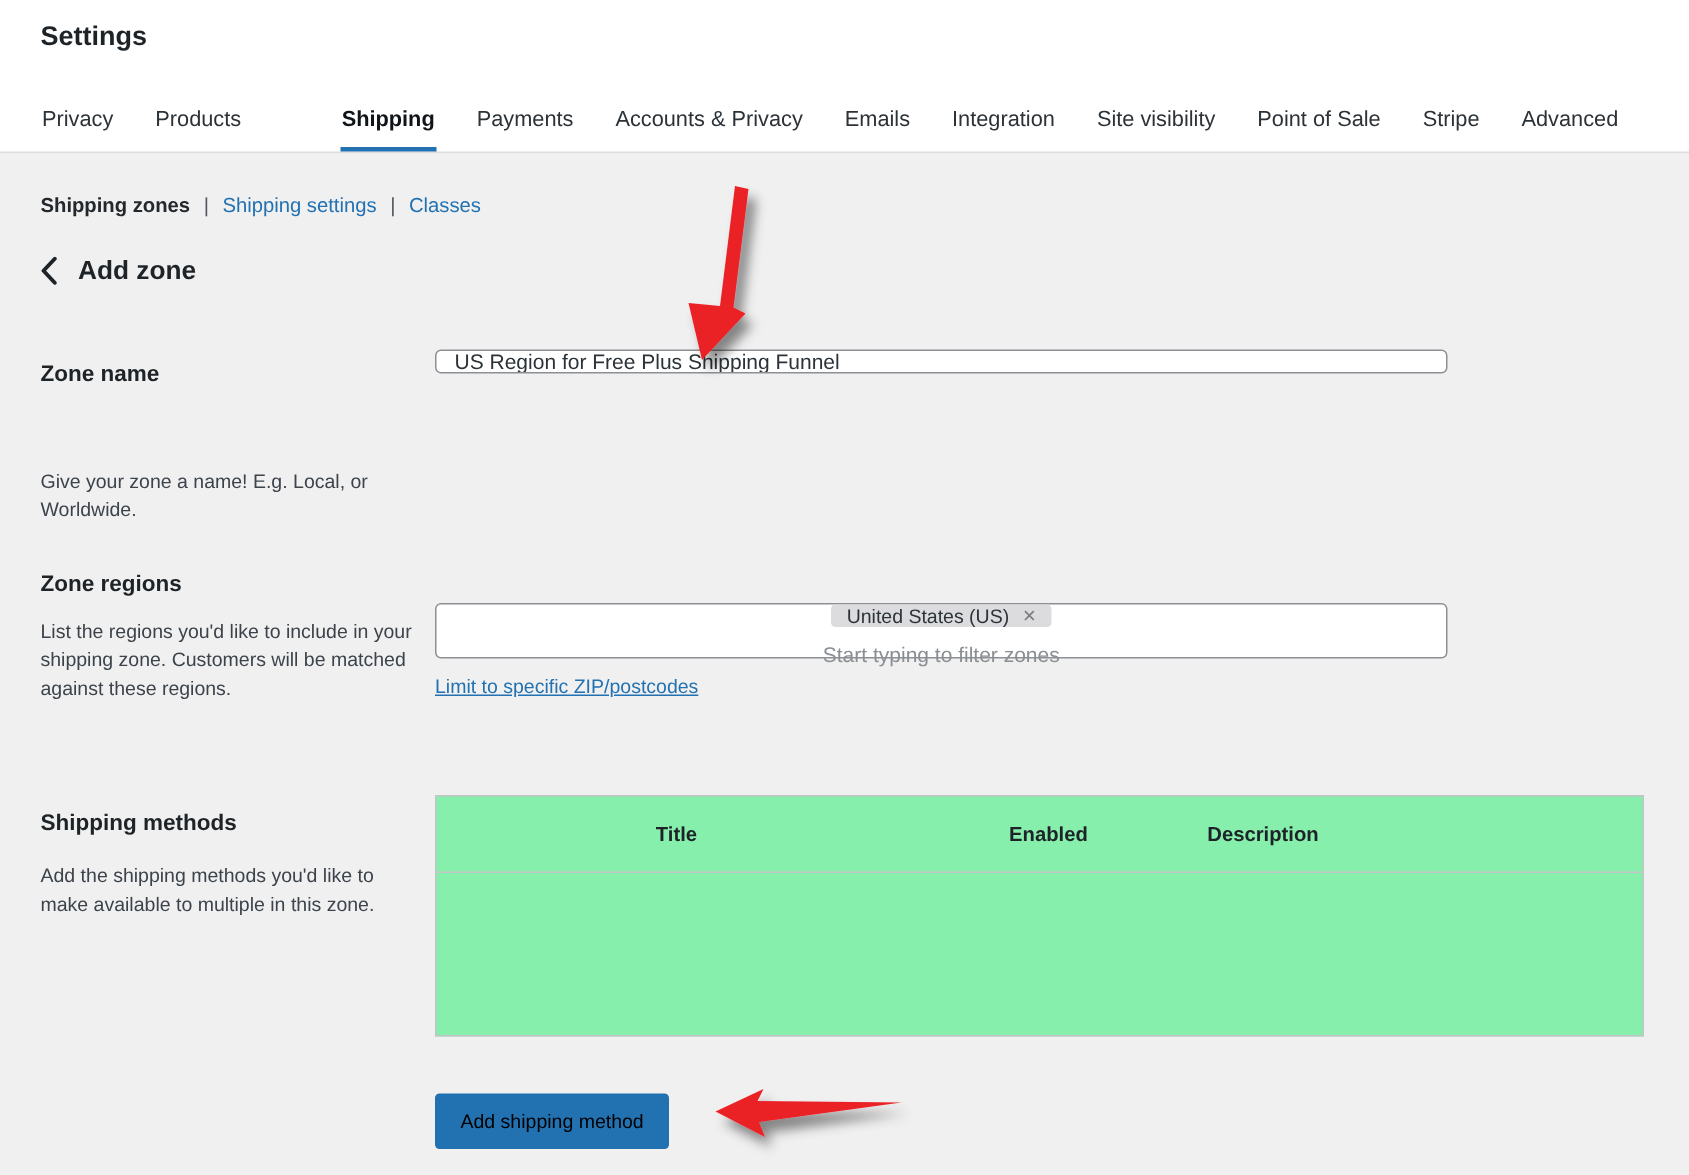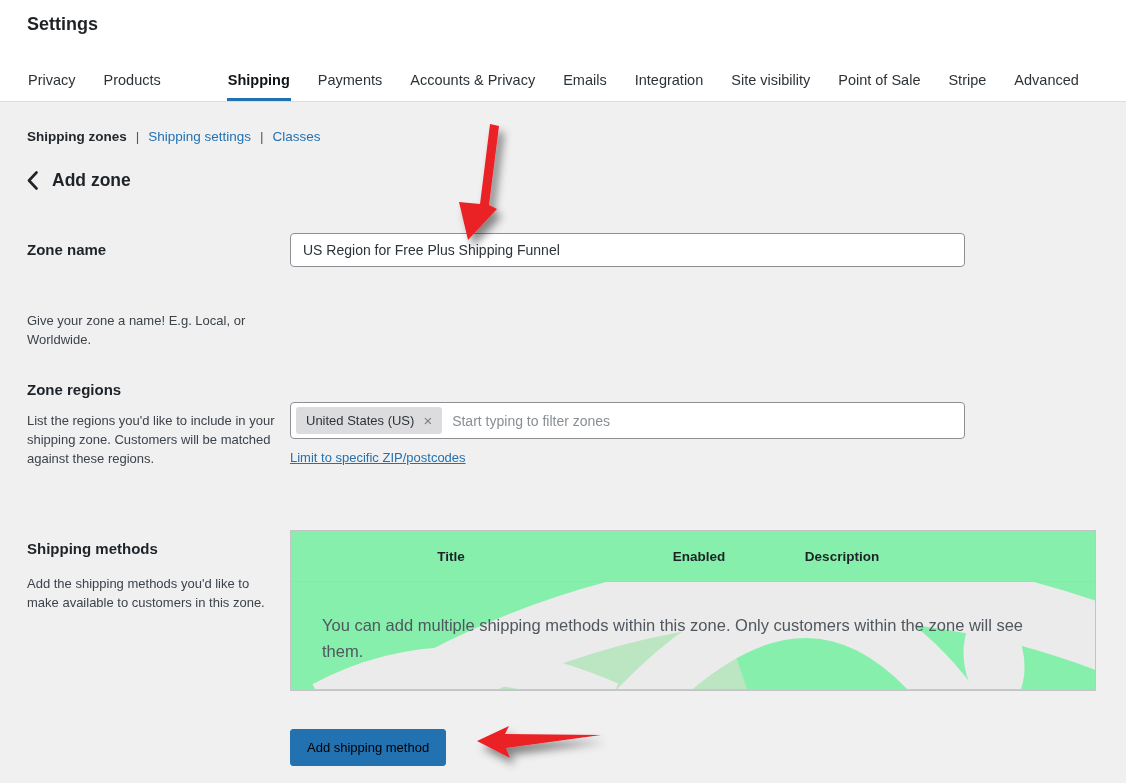--- a/index.html
+++ b/index.html
@@ -43,30 +43,30 @@
     position:absolute; left:27px; top:170px;
     display:flex; align-items:center; gap:14px;
   }
   .back-heading .chev { display:block; cursor:pointer; }
   .back-heading .title { font-size:17.5px; font-weight:700; color:#1d2327; }
   
   .field-label { position:absolute; left:27px; font-size:15px; font-weight:700; color:#1d2327; }
   .field-desc  { position:absolute; left:27px; width:252px; font-size:13px; color:#3c434a; line-height:1.48; }
   
   .zone-name-input {
-    position:absolute; left:290px; top:233px; width:675px; height:34px;
+    position:absolute; left:290px; top:233px; width:675px; height:16px;
     background:#fff; border:1px solid #8c8f94; border-radius:4px;
     font-family:"Liberation Sans", sans-serif;
     font-size:14px; color:#2c3338; padding:0 12px; outline:none;
   }
   
   .regions-box {
     position:absolute; left:290px; top:402px; width:675px; height:37px;
     background:#fff; border:1px solid #8c8f94; border-radius:4px;
-    display:flex; align-items:center; padding:0 5px; gap:10px;
+    display:flex; align-items:center; padding:0 5px; gap:10px;flex-direction:column;
   }
   .region-tag {
     background:#dcdcde; border-radius:3px; height:27px;
     display:flex; align-items:center; gap:9px; padding:0 10px;
     font-size:13px; color:#2c3338; white-space:nowrap;
   }
   .region-tag .remove { color:#787c82; font-size:15px; cursor:pointer; line-height:1; }
   .regions-placeholder { font-size:14px; color:#8a8f94; }
   .zip-link {
     position:absolute; left:290px; top:450px;
@@ -152,42 +152,27 @@
 <div class="regions-box">
   <span class="region-tag">
     <span>United States (US)</span>
     <span class="remove">×</span>
   </span>
   <span class="regions-placeholder">Start typing to filter zones</span>
 </div>
 <a class="zip-link">Limit to specific ZIP/postcodes</a>
 
 <div class="field-label" style="top:540px;">Shipping methods</div>
-<div class="field-desc" style="top:574px;">Add the shipping methods you'd like to make available to customers in this zone.</div>
+<div class="field-desc" style="top:574px;">Add the shipping methods you'd like to make available to multiple in this zone.</div>
 
 <div class="methods-table">
   <div class="methods-head">
     <span class="col col-title">Title</span>
     <span class="col col-enabled">Enabled</span>
     <span class="col col-description">Description</span>
-  </div>
-  <div class="methods-body">
-    <svg class="watermark" width="804" height="107" viewBox="0 0 804 107">
-
-      <polygon points="180,107 428,24 456,107" fill="#e9ded4" opacity="0.55"></polygon>
-
-      <circle cx="529" cy="815" r="810" fill="none" stroke="#ebebeb" stroke-width="65"></circle>
-
-      <path d="M 30,118 Q 160,48 320,118" fill="none" stroke="#ebebeb" stroke-width="36"></path>
-
-      <path d="M 345,125 Q 525,-65 665,125" fill="none" stroke="#ebebeb" stroke-width="52"></path>
-
-      <ellipse cx="703" cy="78" rx="30" ry="50" fill="#ebebeb" transform="rotate(-8 703 78)"></ellipse>
-    </svg>
-    <div class="empty-message">You can add multiple shipping methods within this zone. Only customers within the zone will see them.</div>
   </div>
 </div>
 
 <button class="add-method-btn">Add shipping method</button>
 
 <svg class="arrows-overlay" width="1126" height="783" viewBox="0 0 1126 783">
   <defs>
     <filter id="arrowShadow" x="-40%" y="-40%" width="200%" height="200%">
       <feDropShadow dx="5" dy="7" stdDeviation="4" flood-color="#000" flood-opacity="0.45"></feDropShadow>
     </filter>

